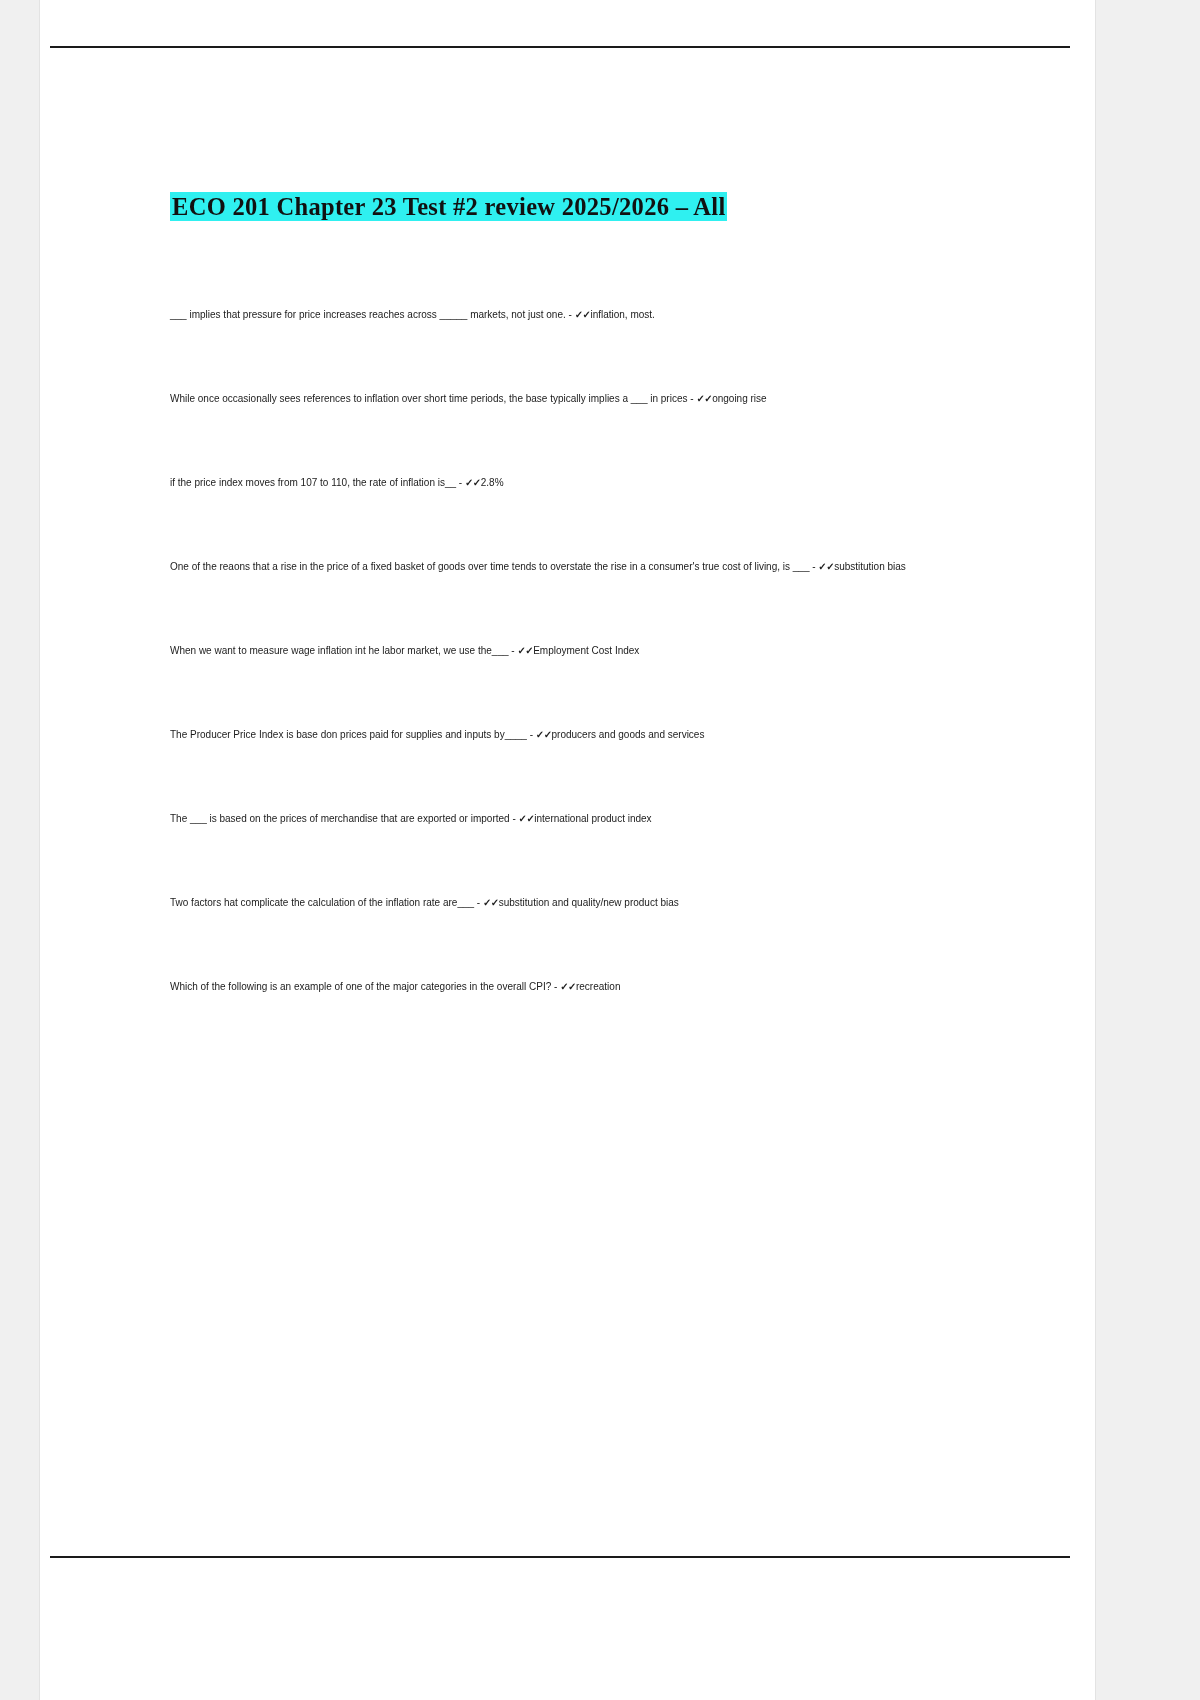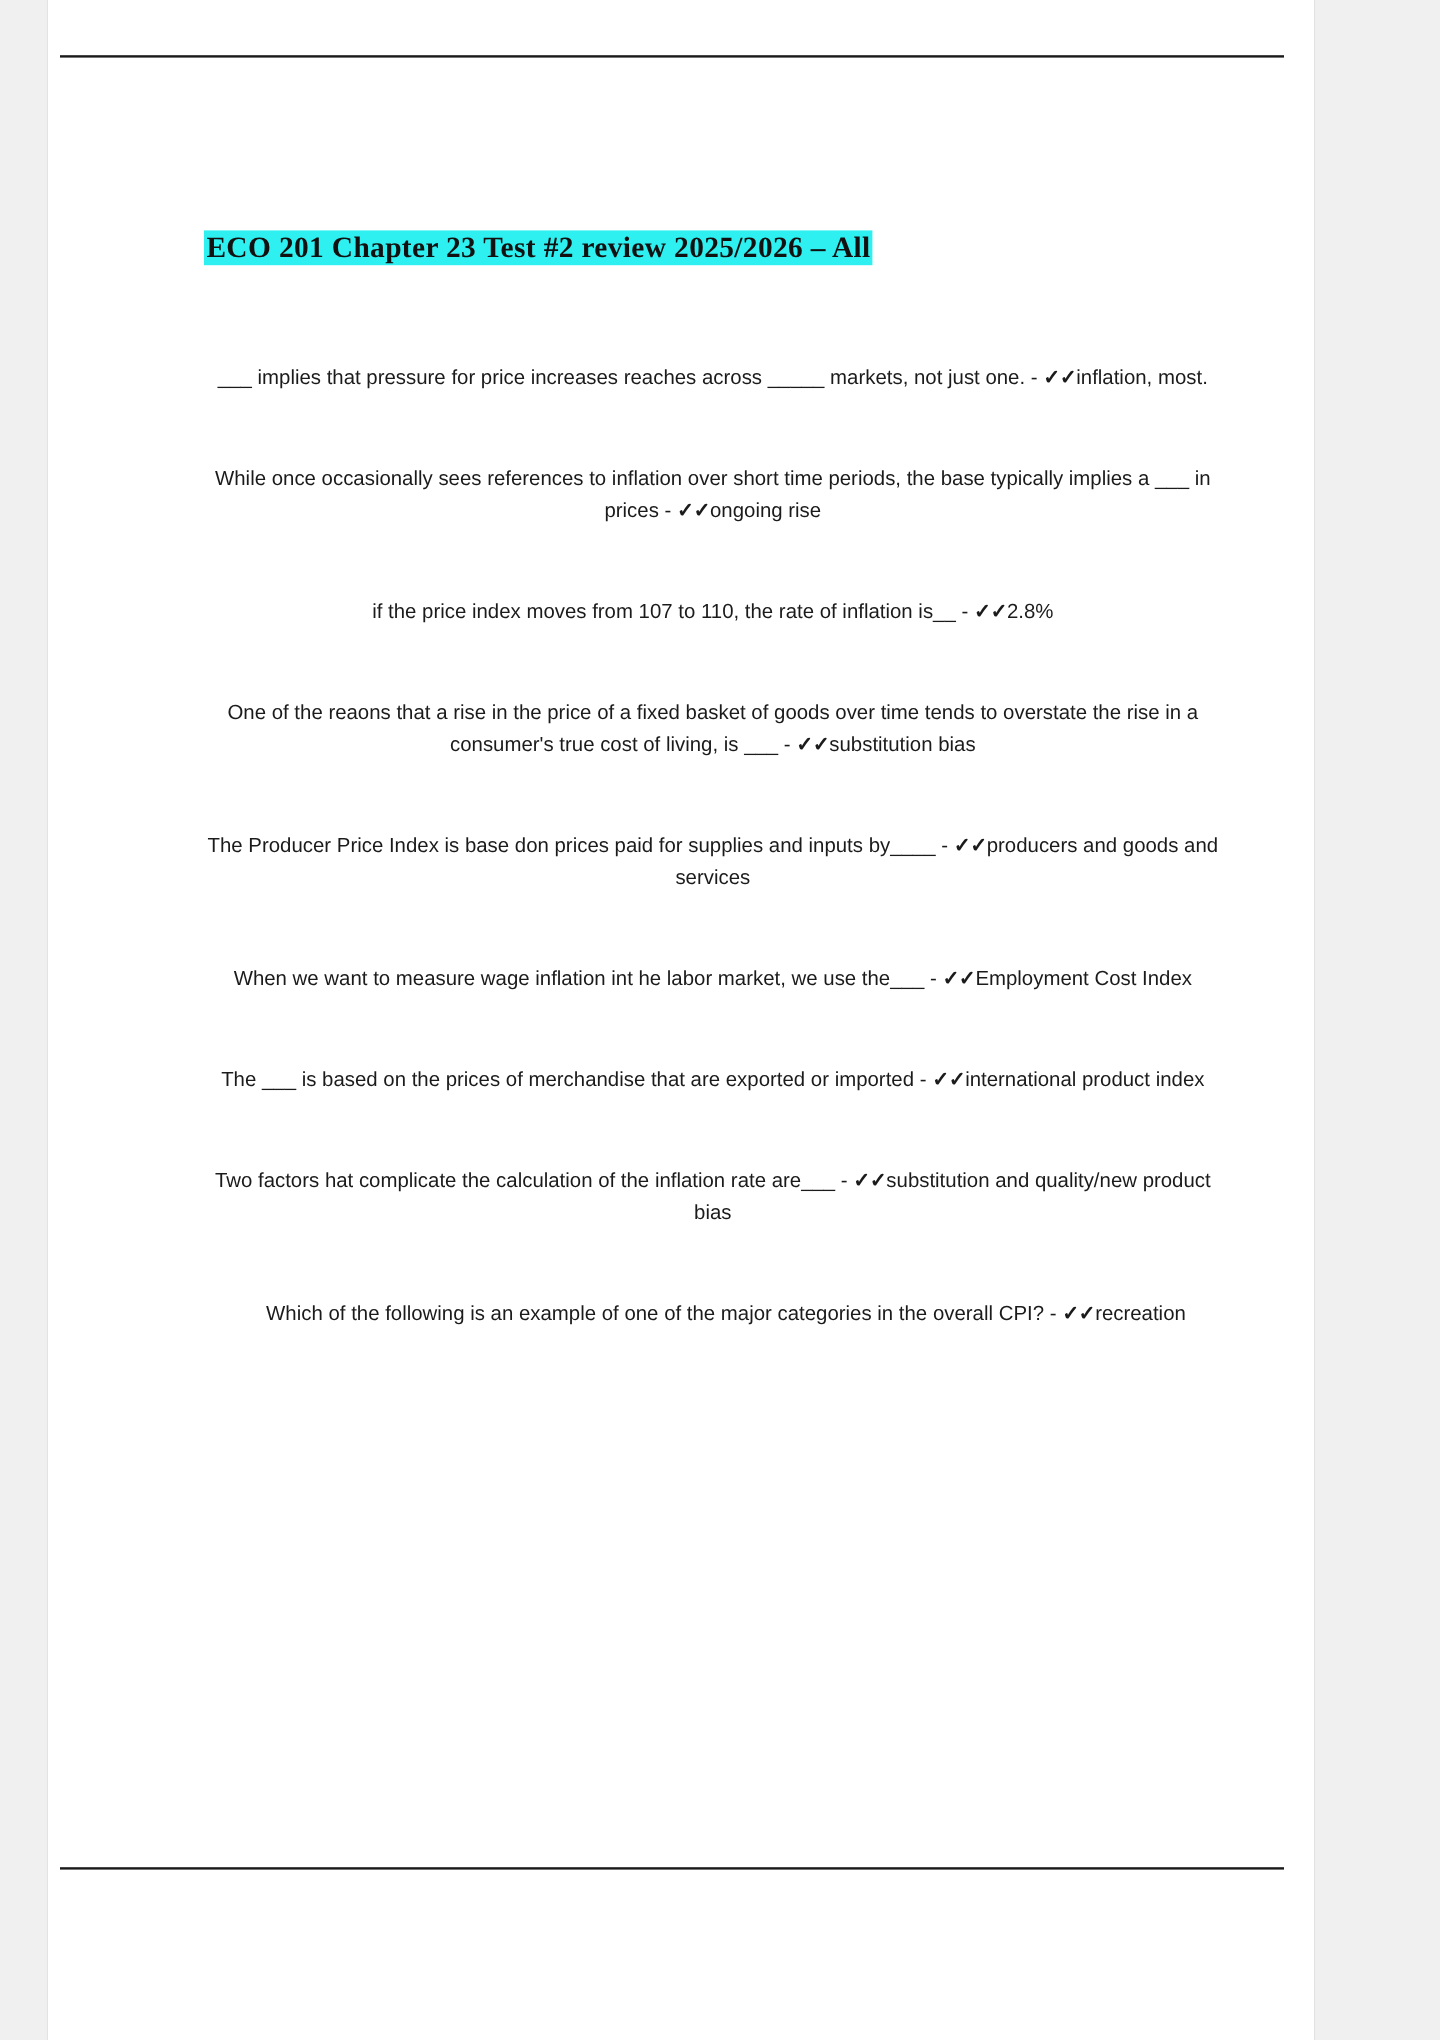--- a/index.html
+++ b/index.html
@@ -56,28 +56,27 @@
     background: #2ff0f0;
     padding: 1px 2px;
     box-decoration-break: clone;
     font-family: Liberation Serif, serif;
     -webkit-box-decoration-break: clone;
   }
   .qa-list {
     margin-top: 78px;
   }
   .qa {
-    font-size: 17px;
+    font-size: 10px;
     line-height: 27px;
     color: #1b1b1b;
     margin-bottom: 57px;
     max-width: 848px;
-    text-align: center;
   }
-  .qa:last-child { margin-bottom: 0; margin-left: 20px; }
+  .qa:last-child { margin-bottom: 0; }
   .check {
     font-weight: bold;
     letter-spacing: -0.5px;
   }
 </style>
 </head>
 <body>
 
 <div class="page">
 
@@ -93,23 +92,23 @@
 
       <p class="qa"><span>___ implies that pressure for price increases reaches across _____ markets, not just one. - </span><span class="check">✓✓</span><span>inflation, most.</span></p>
 
       <p class="qa"><span>While once occasionally sees references to inflation over short time periods, the base typically implies a ___ in prices - </span><span class="check">✓✓</span><span>ongoing rise</span></p>
 
 
       <p class="qa"><span>if the price index moves from 107 to 110, the rate of inflation is__ - </span><span class="check">✓✓</span><span>2.8%</span></p>
 
       <p class="qa"><span>One of the reaons that a rise in the price of a fixed basket of goods over time tends to overstate the rise in a consumer's true cost of living, is ___ - </span><span class="check">✓✓</span><span>substitution bias</span></p>
 
+      <p class="qa"><span>When we want to measure wage inflation int he labor market, we use the___ - </span><span class="check">✓✓</span><span>Employment Cost Index</span></p>
+
       <p class="qa"><span>The Producer Price Index is base don prices paid for supplies and inputs by____ - </span><span class="check">✓✓</span><span>producers and goods and services</span></p>
-
-      <p class="qa"><span>When we want to measure wage inflation int he labor market, we use the___ - </span><span class="check">✓✓</span><span>Employment Cost Index</span></p>
 
       <p class="qa"><span>The ___ is based on the prices of merchandise that are exported or imported - </span><span class="check">✓✓</span><span>international product index</span></p>
 
       <p class="qa"><span>Two factors hat complicate the calculation of the inflation rate are___ - </span><span class="check">✓✓</span><span>substitution and quality/new product bias</span></p>
 
       <p class="qa"><span>Which of the following is an example of one of the major categories in the overall CPI? - </span><span class="check">✓✓</span><span>recreation</span></p>
 
     </div>
   </div>
 

